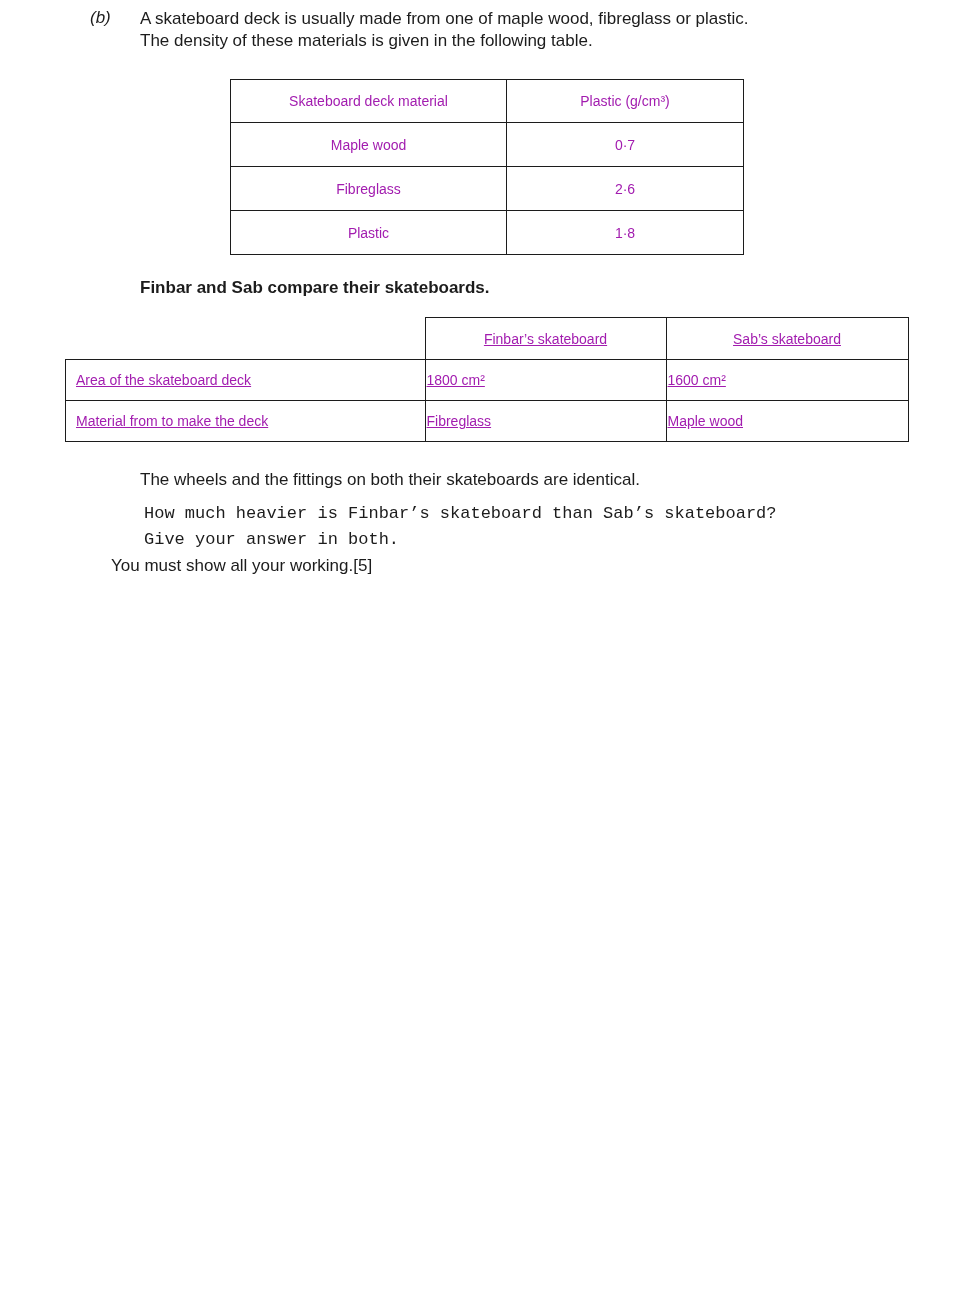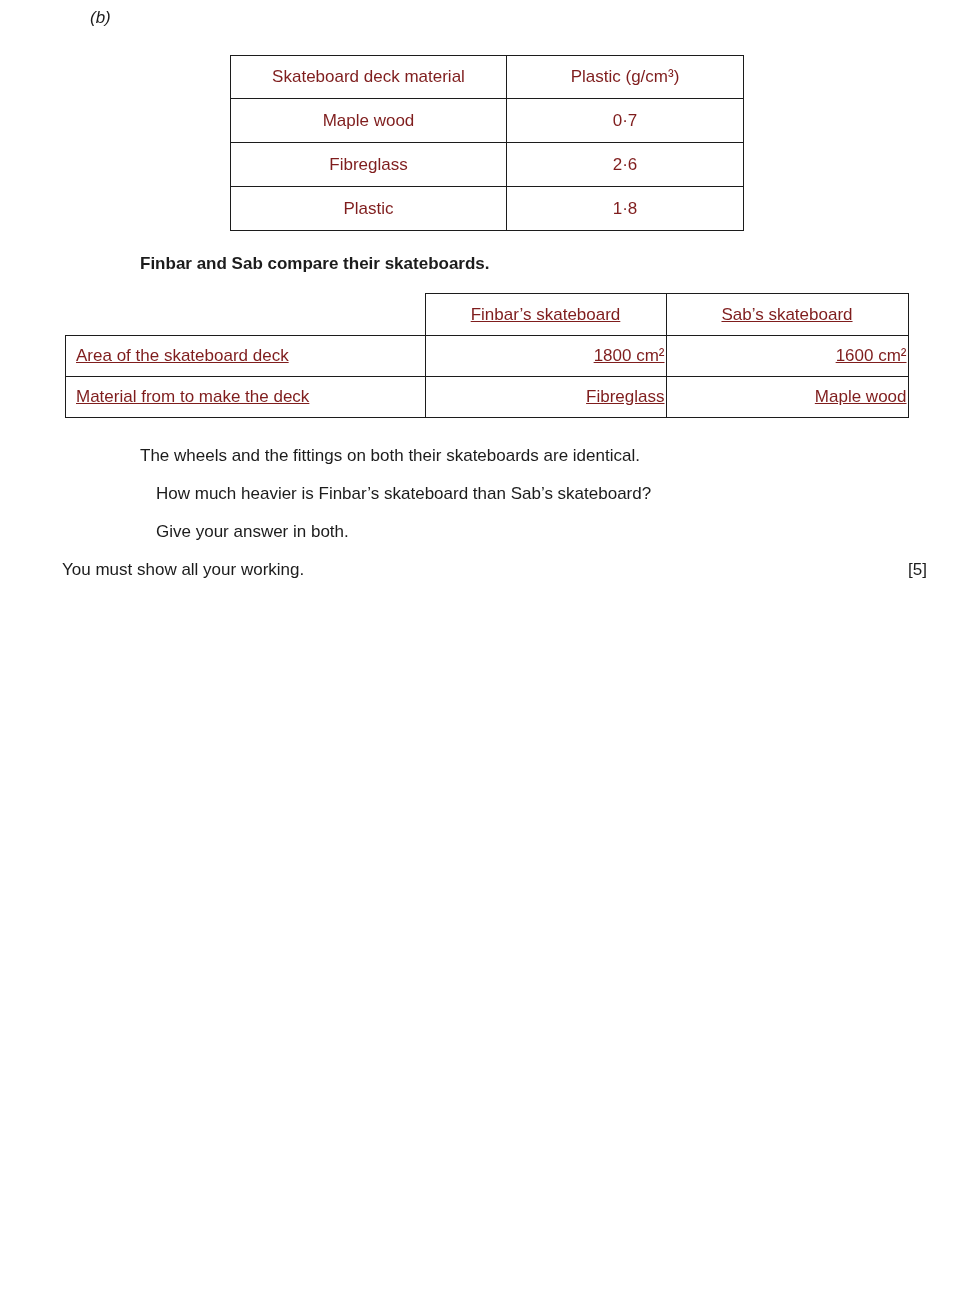--- a/index.html
+++ b/index.html
@@ -31,22 +31,22 @@
     width: 50px;
     flex: 0 0 50px;
   }
   .intro-text p {
     margin: 0;
     line-height: 22px;
   }
   
   table {
     border-collapse: collapse;
-    font-size: 17px;
-    color: #7f1d1d;
+    font-size: 14px;
+    color: #a21caf;
   }
   .density-table {
     margin: 27px 0 0 230px;
   }
   .density-table th,
   .density-table td {
     border: 1.5px solid #1c1c1c;
     font-weight: normal;
     text-align: center;
     vertical-align: middle;
@@ -71,52 +71,56 @@
     font-weight: normal;
     vertical-align: middle;
     text-decoration: underline;
   }
   .compare-table th { height: 39px; text-align: center; }
   .compare-table td { height: 38px; }
   .compare-table td.row-label {
     text-align: left;
     padding-left: 10px;
   }
-  .compare-table td.cell-value { text-align: right; }
+  .compare-table td.cell-value { text-align: left; }
   .compare-table .no-border { border: none; }
   .compare-table .col-label   { width: 357px; }
   .compare-table .col-finbar  { width: 238px; }
   .compare-table .col-sab     { width: 239px; }
   
   .wheels-line {
     margin: 27px 0 0 140px;
     line-height: 22px;
   }
   .question-block {
     margin: 12px 0 0 140px;
     line-height: 22px;
   }
-  .question-block p { margin: 16px; line-height: 22px; }
+  .question-block p { margin: 4px; line-height: 22px; font-family: Liberation Mono, monospace; }
   .working-row {
     display: flex;
-    justify-content: space-between;
-    margin: 0 52px 0 62px;
+    justify-content: flex-start;
+    margin: 0 52px 0 111px;
     line-height: 22px;
   }
   .marks {
     text-align: right;
   }
 </style>
 </head>
 <body>
 
 <div class="page">
 
   <div class="intro-row">
     <span class="part-label">(b)</span>
+    <div class="intro-text">
+      <p>A skateboard deck is usually made from one of maple wood, fibreglass or plastic.</p>
+      <p>The density of these materials is given in the following table.</p>
+    </div>
   </div>
 
   <table class="density-table">
     <tbody>
         <tr>
       <th class="col-material">Skateboard deck material</th>
       <th class="col-density">Plastic (g/cm³)</th>
     </tr>
     <tr>
       <td>Maple wood</td>

